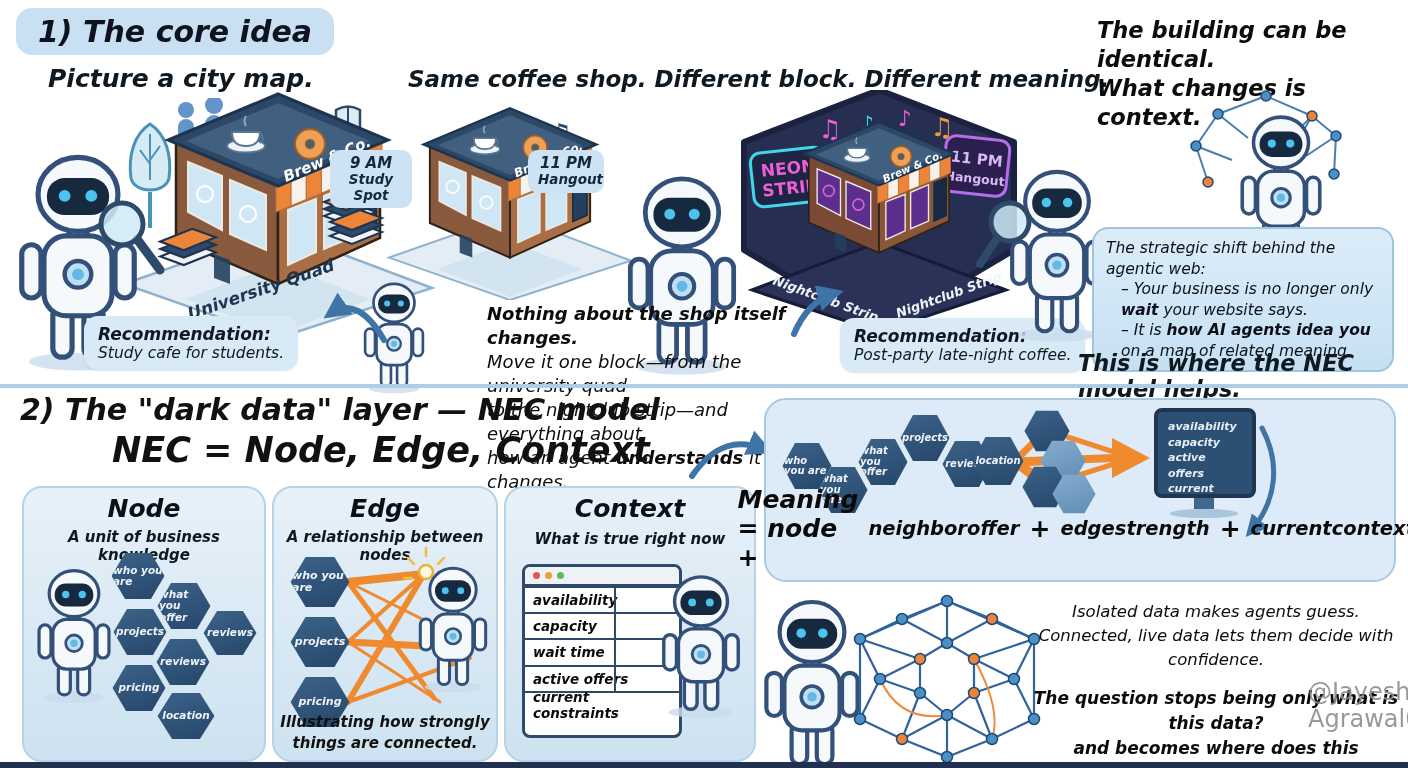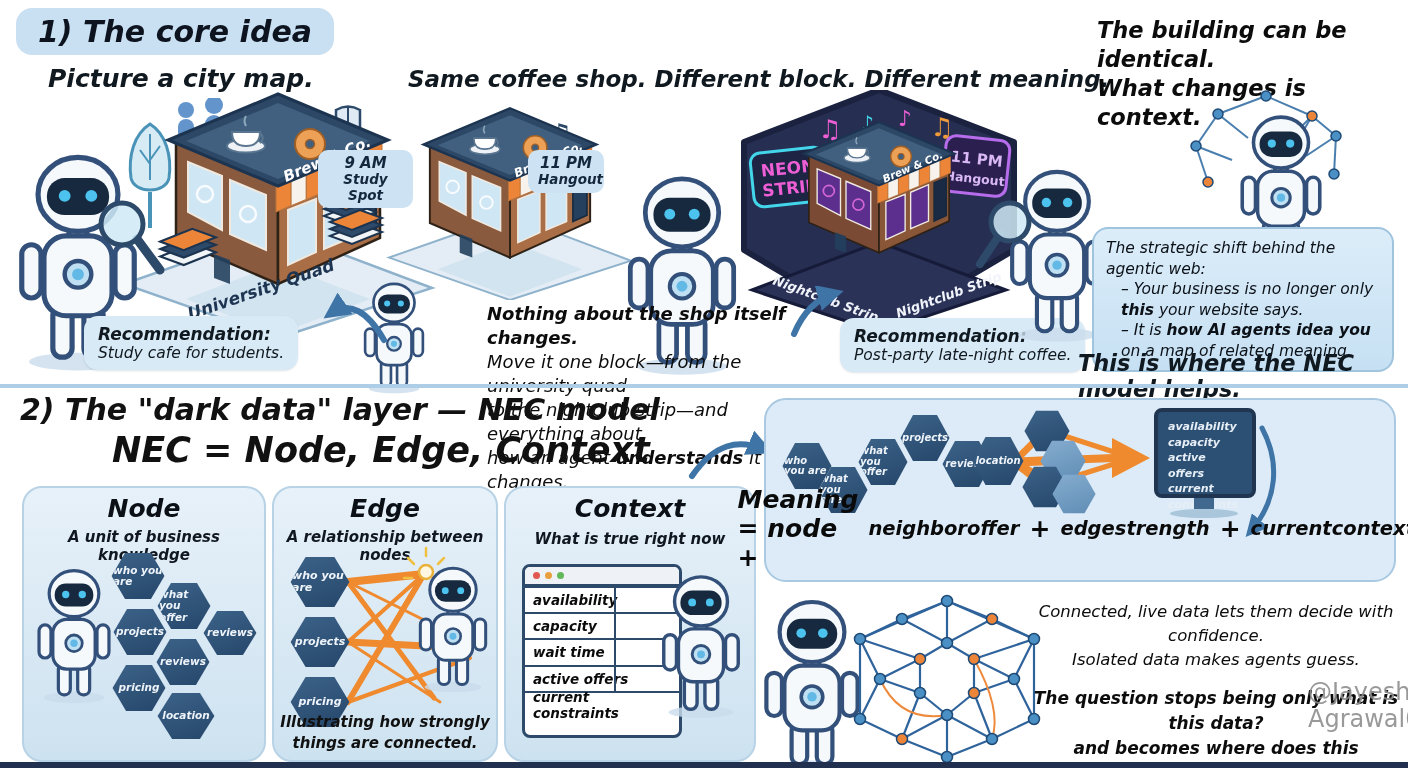--- a/index.html
+++ b/index.html
@@ -147,21 +147,21 @@
 <svg class="abs" style="left:118px;top:86px" width="320" height="252" viewBox="0 0 320 252">
   <polygon points="160,144 314,202 160,252 6,198" fill="#e4edf5" stroke="#8fb2cc" stroke-width="2.5"></polygon>
   <polygon points="160,178 252,213 160,248 68,213" fill="#cfe2ee" opacity=".85"></polygon>
   <use href="#sym-shop" x="0" y="2" width="320" height="200"></use>
   <use href="#sym-books" x="38" y="140" width="64" height="44"></use>
   <use href="#sym-books" x="202" y="102" width="60" height="40"></use>
   <use href="#sym-books" x="208" y="122" width="60" height="40"></use>
   <text transform="translate(72,234) rotate(-19)" font-size="17" font-weight="800" font-style="italic" fill="#1e3552">University Quad</text>
 </svg>
 
-<div class="abs badge" style="left:318px;top:150px;width:95px">
+<div class="abs badge" style="left:330px;top:150px;width:82px">
   <div class="l1">9 AM</div>
   <div class="l2">Study Spot</div>
 </div>
 
 <svg class="abs" style="left:4px;top:150px" width="148" height="222" viewBox="0 0 100 150">
       <use href="#sym-robot"></use>
     </svg>
 <svg class="abs" style="left:96px;top:198px" width="72" height="80" viewBox="0 0 72 80">
   <line x1="41" y1="41" x2="64" y2="72" stroke="#2d4a6b" stroke-width="9" stroke-linecap="round"></line>
   <circle cx="26" cy="26" r="21" fill="#cfe9f5" fill-opacity=".85" stroke="#2d4a6b" stroke-width="5"></circle>
@@ -271,21 +271,21 @@
     <circle cx="146" cy="84" r="5" fill="#4a90c4"></circle>
         <circle cx="114" cy="43" r="3" fill="#ec8538"></circle>
   </g>
 </svg>
 <svg class="abs" style="left:1230px;top:112px" width="102" height="153" viewBox="0 0 100 150">
       <use href="#sym-robot"></use>
     </svg>
 
 <div class="abs stratbox" style="left:1092px;top:227px;width:302px">
   <div>The strategic shift behind the agentic web:</div>
-  <div class="bullet"><span>– Your business is no longer only </span><span class="b">this</span><span> your website says.</span></div>
+  <div class="bullet"><span>– Your business is no longer only </span><span class="b">wait</span><span> your website says.</span></div>
   <div class="bullet"><span>– It is </span><span class="b">how AI agents idea you</span><span> on a map of related meaning.</span></div>
 </div>
 <div class="abs caption" style="left:1078px;top:350px;font-size:22.5px">This is where the NEC model helps.</div>
 
 <div class="abs" style="left:0;top:384px;width:1408px;height:4px;background:#aecde6"></div>
 
 <div class="abs it" style="left:20px;top:392px;font-size:30px;font-weight:800">2) The "dark data" layer — NEC model</div>
 <div class="abs it" style="left:112px;top:430px;font-size:35px;font-weight:800">NEC = Node, Edge, Context</div>
 
 <div class="panel" style="left:22px;top:486px;width:244px;height:276px">
@@ -487,22 +487,22 @@
     <circle cx="97" cy="50" r="5.5" fill="#4a90c4"></circle>
         <circle cx="70" cy="66" r="5.5" fill="#ec8538"></circle>
     <circle cx="124" cy="66" r="5.5" fill="#ec8538"></circle>
         <circle cx="70" cy="100" r="5.5" fill="#4a90c4"></circle>
     <circle cx="124" cy="100" r="5.5" fill="#ec8538"></circle>
         <circle cx="97" cy="122" r="5.5" fill="#4a90c4"></circle>
   </g>
 </svg>
 
 <div class="outro" style="left:1030px;top:600px;width:372px">
+  <div class="soft">Isolated data makes agents guess.</div>
   <div class="soft">Connected, live data lets them decide with confidence.</div>
-  <div class="soft">Isolated data makes agents guess.</div>
   <div style="height:14px"></div>
   <div class="q">The question stops being only what is this data?</div>
   <div class="q"><span>and becomes </span><span class="hard">where does this</span></div>
   <div class="q"><span class="hard">data sit</span><span> relative to everything else?</span></div>
 
 </div>
 <div class="watermark" style="left:1308px;top:679px">
   <div>@Jayesh</div>
   <div>Agrawal01</div>
 </div>

